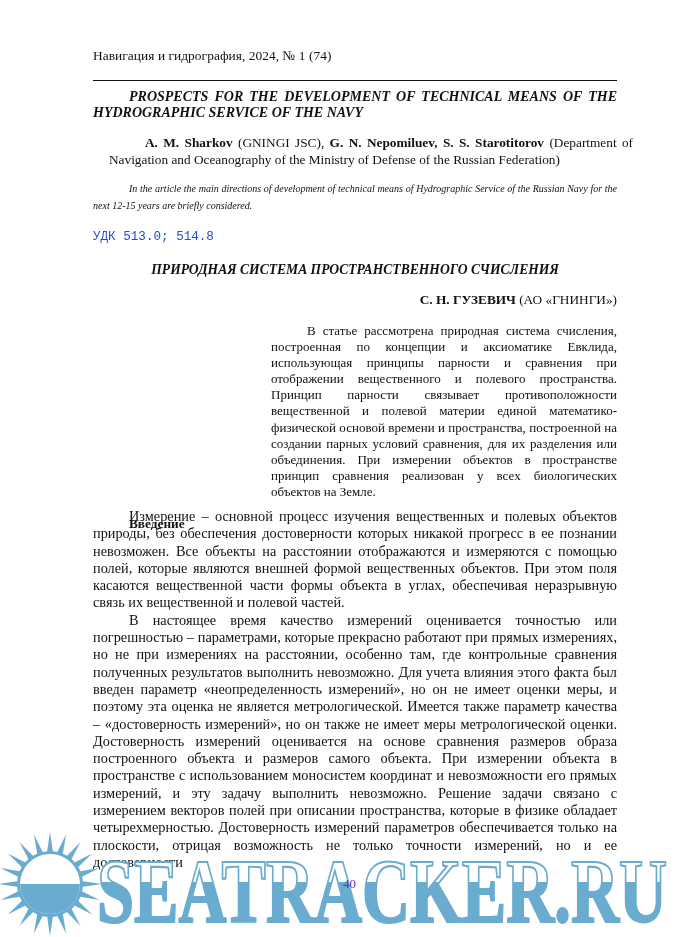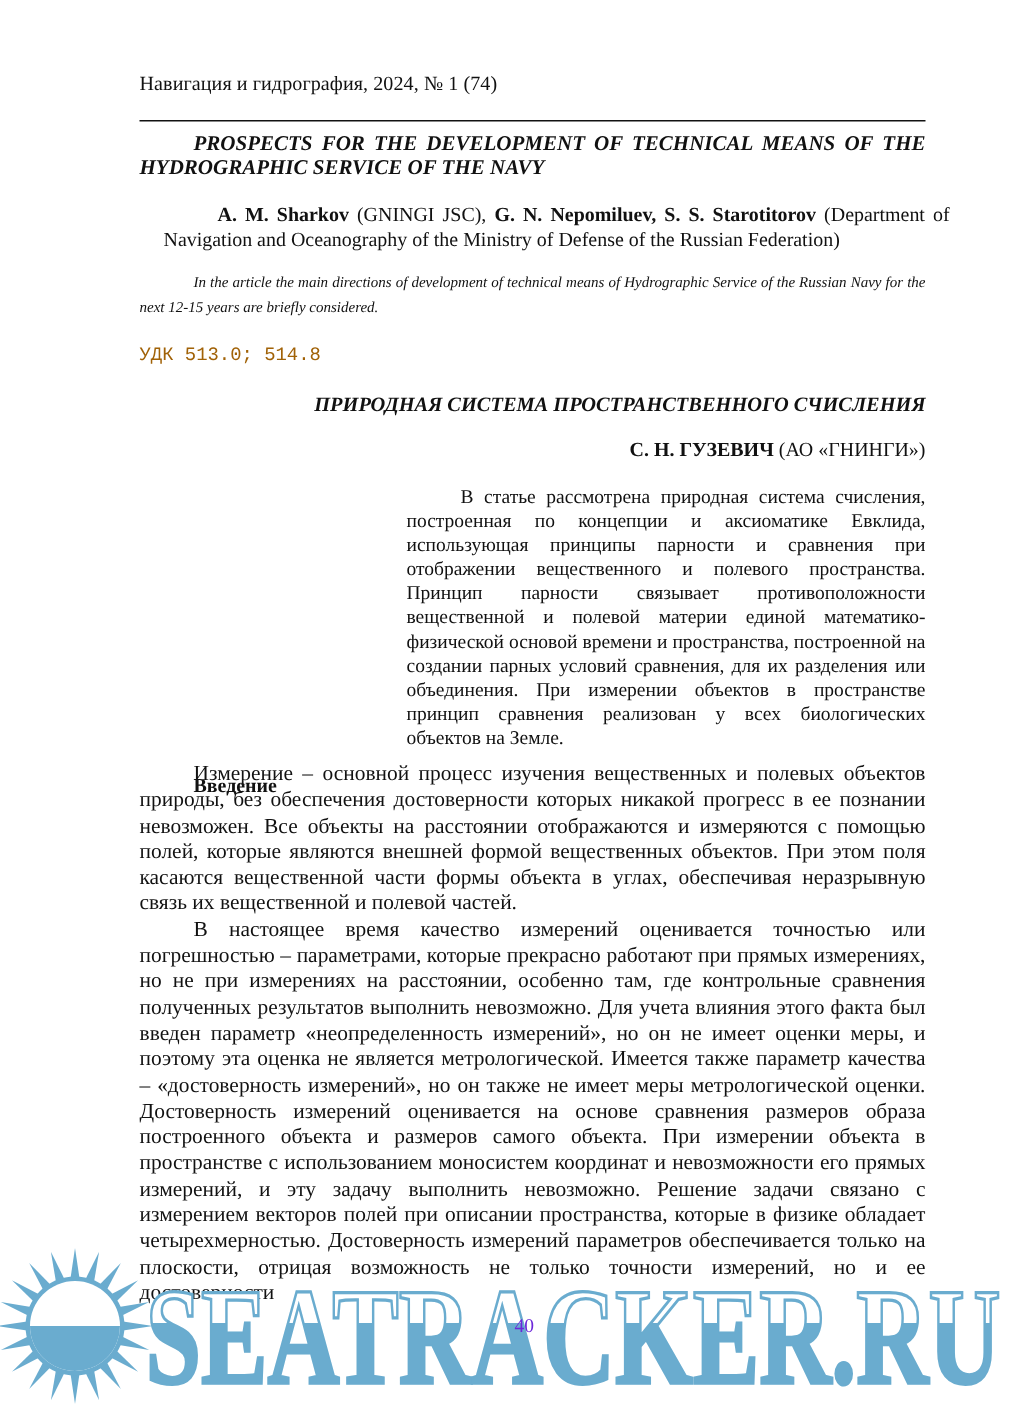--- a/index.html
+++ b/index.html
@@ -8,22 +8,22 @@
   .page { position: absolute; left: 93px; top: 0; width: 524px; }
   .journal { position: absolute; top: 48px; left: 0; font-weight: normal; font-size: 13.4px; letter-spacing: 0.05px; }
   .rule { position: absolute; top: 80px; left: 0; width: 524px; height: 0; border-top: 1.3px solid #111; }
   .en-title { position: absolute; top: 89px; left: 0; width: 524px; font-style: italic; font-weight: bold;
               font-size: 14px; line-height: 16px; text-align: justify; text-align-last: left; text-indent: 36px; }
   .en-authors { position: absolute; top: 134px; left: 16px; width: 524px; font-size: 13.3px; line-height: 17px;
                 text-align: justify; text-indent: 36px; }
   .en-authors b { font-weight: bold; }
   .en-abstract { position: absolute; top: 180px; left: 0; width: 524px; font-style: italic; font-size: 10px;
                  line-height: 17px; text-align: justify; text-indent: 36px; }
-  .udk { position: absolute; top: 230px; left: 0; font-family: "Liberation Mono", "DejaVu Sans Mono", monospace; font-size: 12.6px; color: #a16207; text-align: center; }
-  .ru-title { position: absolute; top: 262px; left: 0; width: 524px; text-align: right; font-style: italic; font-weight: bold; font-size: 13.6px; }
+  .udk { position: absolute; top: 230px; left: 0; font-family: "Liberation Mono", "DejaVu Sans Mono", monospace; font-size: 12.6px; color: #1d4ed8; text-align: center; }
+  .ru-title { position: absolute; top: 262px; left: 0; width: 524px; text-align: center; font-style: italic; font-weight: bold; font-size: 13.6px; }
   .ru-author { position: absolute; top: 292px; right: 0; font-size: 13.3px; }
   .ru-author b { font-weight: bold; }
   .ru-abstract { position: absolute; top: 323px; left: 178px; width: 346px; font-size: 13px;
                  line-height: 16.1px; text-align: justify; text-indent: 36px; }
   .section-head { position: absolute; top: 516px; left: 36px; font-weight: bold; font-size: 13.3px; }
   .body-text { position: absolute; top: 508px; left: 0; width: 524px; font-size: 14.3px; line-height: 17.3px; }
   .body-text p { margin: 0; text-align: justify; text-indent: 36px; }
   .watermark { position: absolute; left: 0; top: 830px; width: 683px; height: 107px; pointer-events: none; }
   .page-number { position: absolute; top: 876px; left: 343px; font-size: 13px; color: #6d28d9; }
 </style>

